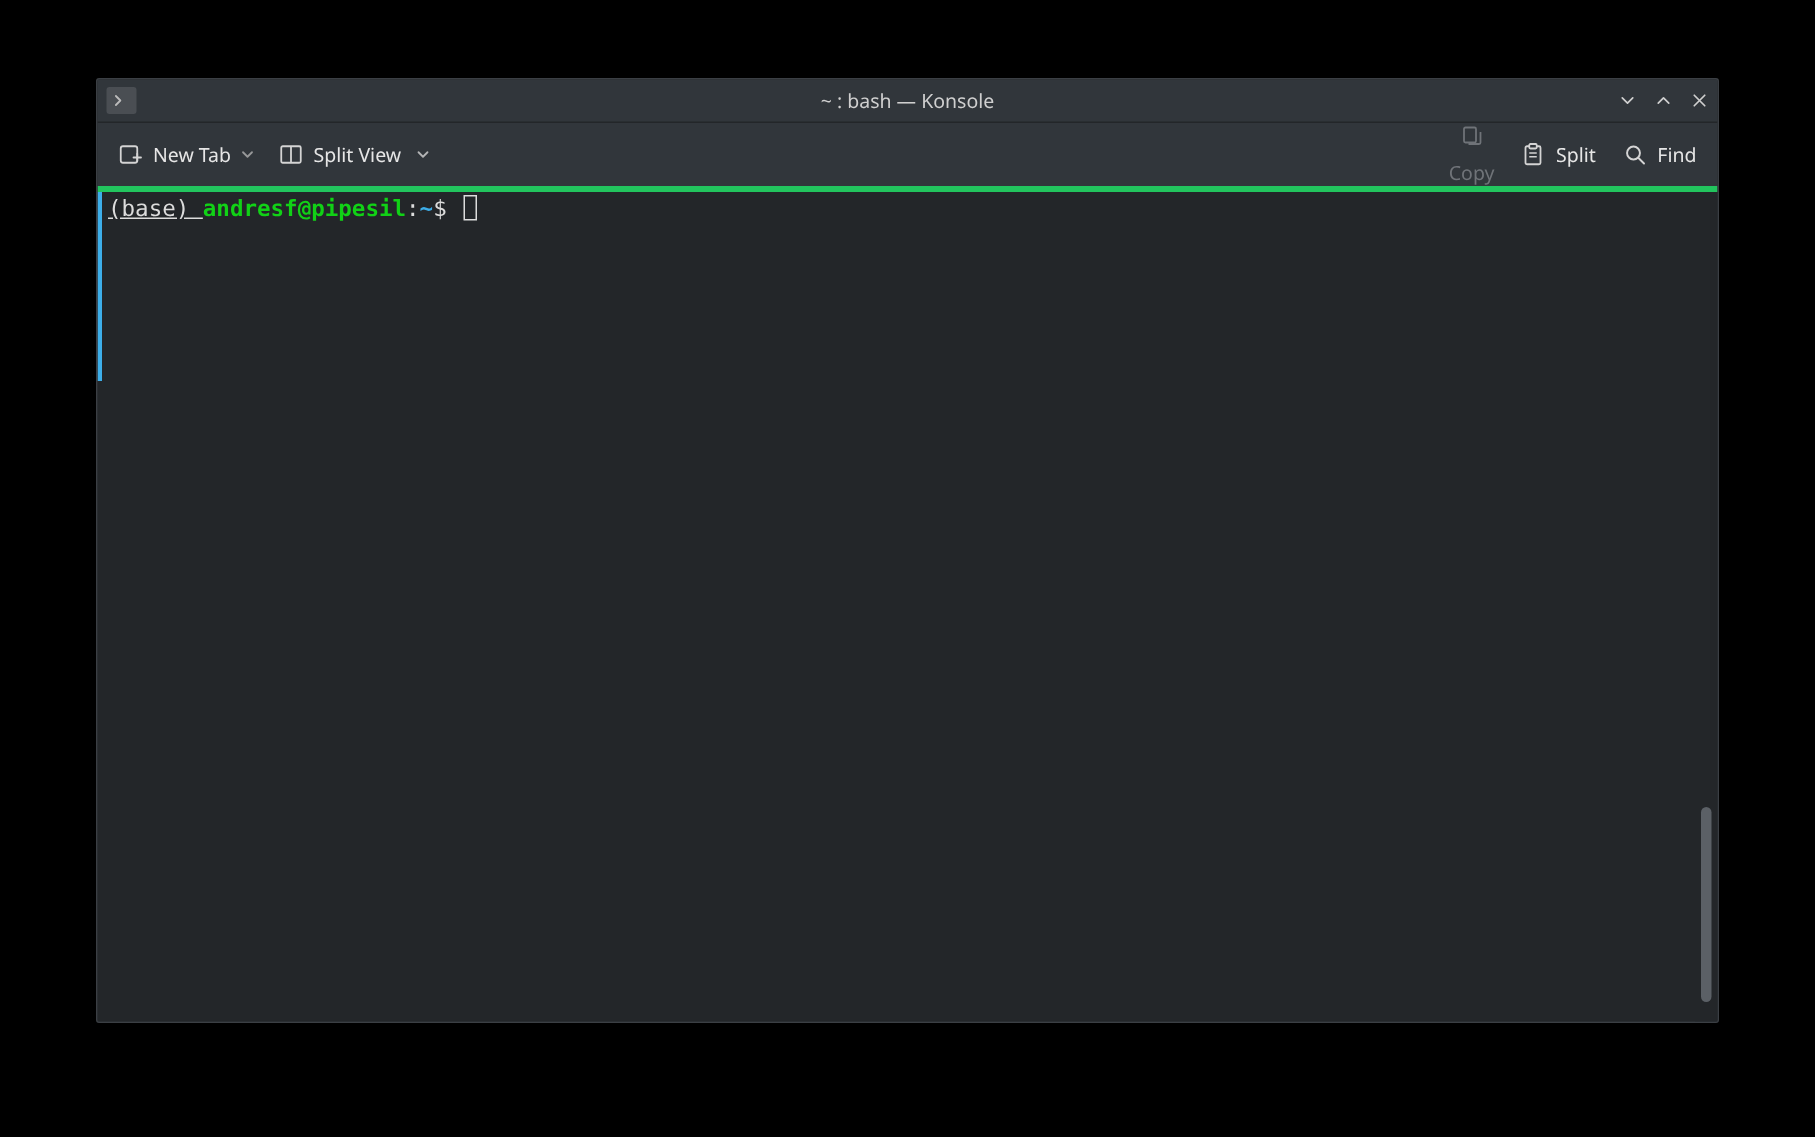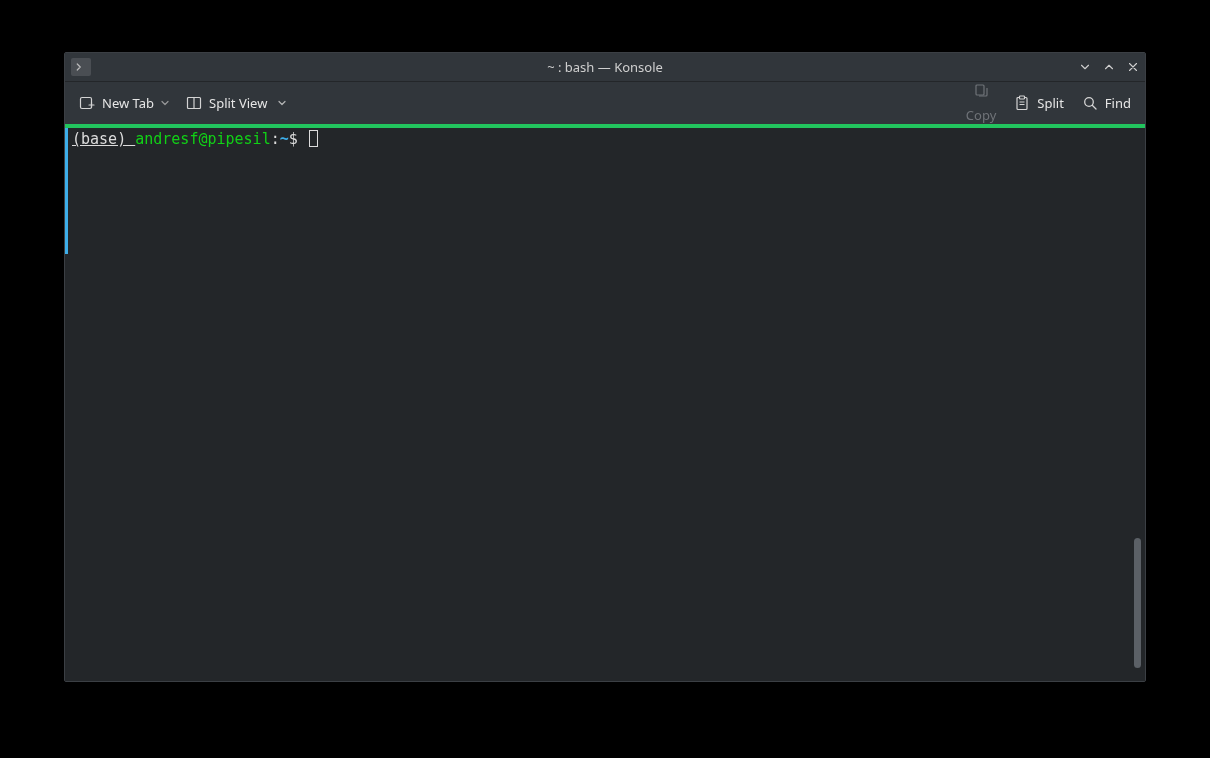--- a/index.html
+++ b/index.html
@@ -154,21 +154,21 @@
     .prompt-line {
       white-space: pre;
       margin-left: 3px;
     }
     .prompt-env {
       color: #dcdcdc;
       text-decoration: underline;
     }
     .prompt-userhost {
       color: #11d116;
-      font-weight: normal;
+      font-weight: bold;
     }
     .prompt-tilde {
       color: #3daee9;
       font-weight: bold;
     }
     .prompt-punct {
       color: #dcdcdc;
     }
     .cursor {
       display: inline-block;

